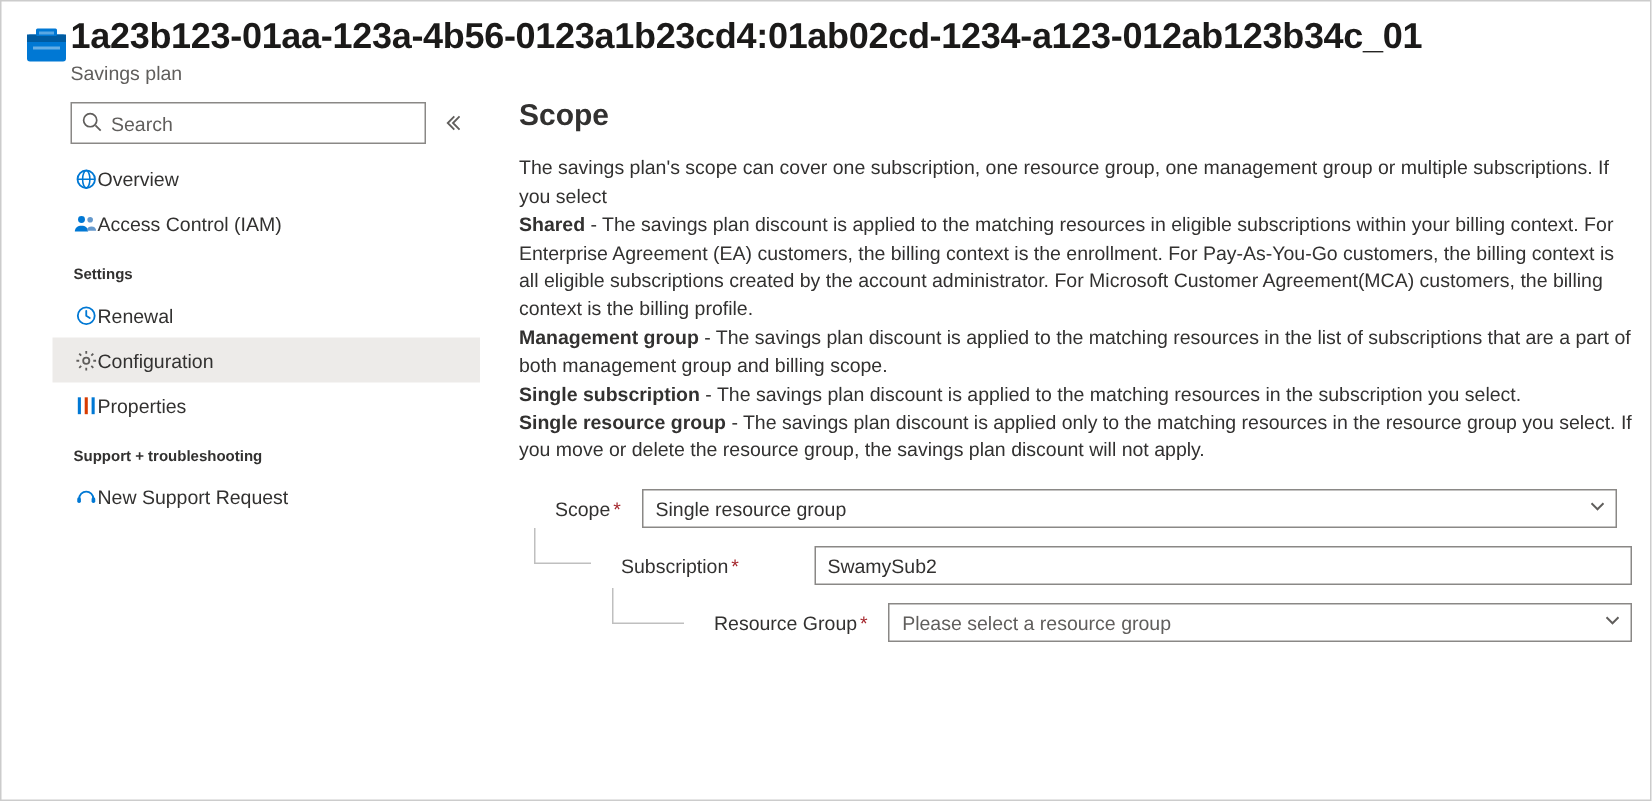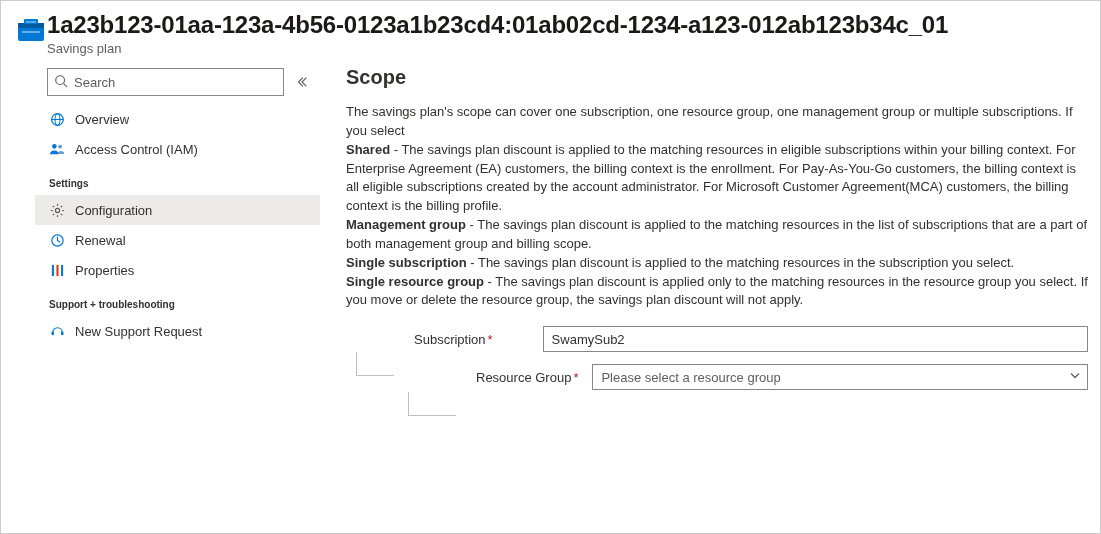--- a/index.html
+++ b/index.html
@@ -80,21 +80,21 @@
       height: 20px;
       display: flex;
       align-items: center;
       justify-content: center;
       color: #605e5c;
       cursor: pointer;
     }
     .nav-item {
       display: flex;
       align-items: center;
-      gap: 10px;
+      gap: 0;
       padding: 7px 14px;
       cursor: pointer;
       font-size: 13px;
       color: #323130;
     }
     .nav-item.active { background: #edebe9; }
     .nav-icon {
       width: 16px;
       height: 16px;
       flex-shrink: 0;
@@ -244,37 +244,37 @@
             <path d="M1 13c0-3 2.2-4.4 5-4.4s5 1.4 5 4.4" fill="#0078d4"></path>
             <circle cx="12.5" cy="4.2" r="2.1" fill="#69c"></circle>
             <path d="M10 12.5c0-2.3 1.6-3.3 3.5-3.3s3.5 1 3.5 3.3" fill="#69c"></path>
           </svg>
       </span>
       <span>Access Control (IAM)</span>
     </div>
 
     <div class="section-header">Settings</div>
 
+    <div class="nav-item">
+      <span class="nav-icon">
+        <svg width="15" height="15" viewBox="0 0 16 16">
+            <circle cx="8" cy="8" r="6" fill="none" stroke="#0078d4" stroke-width="1.3"></circle>
+            <path d="M8 4.5V8l2.5 1.6" fill="none" stroke="#0078d4" stroke-width="1.3" stroke-linecap="round"></path>
+          </svg>
+      </span>
+      <span>Renewal</span>
+    </div>
     <div class="nav-item active">
       <span class="nav-icon">
         <svg width="15" height="15" viewBox="0 0 16 16">
             <circle cx="8" cy="8" r="2.2" fill="none" stroke="#605e5c" stroke-width="1.3"></circle>
             <path d="M8 1v2M8 13v2M1 8h2M13 8h2M3 3l1.4 1.4M11.6 11.6L13 13M13 3l-1.4 1.4M4.4 11.6L3 13" stroke="#605e5c" stroke-width="1.3"></path>
           </svg>
       </span>
       <span>Configuration</span>
-    </div>
-    <div class="nav-item">
-      <span class="nav-icon">
-        <svg width="15" height="15" viewBox="0 0 16 16">
-            <circle cx="8" cy="8" r="6" fill="none" stroke="#0078d4" stroke-width="1.3"></circle>
-            <path d="M8 4.5V8l2.5 1.6" fill="none" stroke="#0078d4" stroke-width="1.3" stroke-linecap="round"></path>
-          </svg>
-      </span>
-      <span>Renewal</span>
     </div>
     <div class="nav-item">
       <span class="nav-icon">
         <svg width="15" height="15" viewBox="0 0 16 16">
             <rect x="2" y="2" width="2.2" height="12" fill="#0078d4"></rect>
             <rect x="6.9" y="2" width="2.2" height="12" fill="#d83b01"></rect>
             <rect x="11.8" y="2" width="2.2" height="12" fill="#0078d4"></rect>
           </svg>
       </span>
       <span>Properties</span>
@@ -303,20 +303,29 @@
       <p><b>Shared</b><span> - The savings plan discount is applied to the matching resources in eligible subscriptions within your billing context. For Enterprise Agreement (EA) customers, the billing context is the enrollment. For Pay-As-You-Go customers, the billing context is all eligible subscriptions created by the account administrator. For Microsoft Customer Agreement(MCA) customers, the billing context is the billing profile.</span></p>
       <p><b>Management group</b><span> - The savings plan discount is applied to the matching resources in the list of subscriptions that are a part of both management group and billing scope.</span></p>
       <p><b>Single subscription</b><span> - The savings plan discount is applied to the matching resources in the subscription you select.</span></p>
       <p><b>Single resource group</b><span> - The savings plan discount is applied only to the matching resources in the resource group you select. If you move or delete the resource group, the savings plan discount will not apply.</span></p>
     </div>
 
     <div class="form" style="position:relative;">
       <div class="connector" style="left:10px; top:26px; width:38px; height:24px;"></div>
       <div class="connector" style="left:62px; top:66px; width:48px; height:24px;"></div>
 
+      <div class="form-row">
+        <span class="form-label" style="width:58px;"><span>Scope</span><span class="required">*</span></span>
+        <div class="form-control">
+          <span>Single resource group</span>
+          <span class="chevron"><svg width="12" height="12" viewBox="0 0 12 12">
+                <path d="M2 4l4 4 4-4" fill="none" stroke="#605e5c" stroke-width="1.3"></path>
+              </svg></span>
+        </div>
+      </div>
 
       <div class="form-row row-indent-1">
         <span class="form-label"><span>Subscription</span><span class="required">*</span></span>
         <div class="form-control" style="margin-left:8px;">
           <span>SwamySub2</span>
         </div>
       </div>
 
       <div class="form-row row-indent-2">
         <span class="form-label"><span>Resource Group</span><span class="required">*</span></span>

